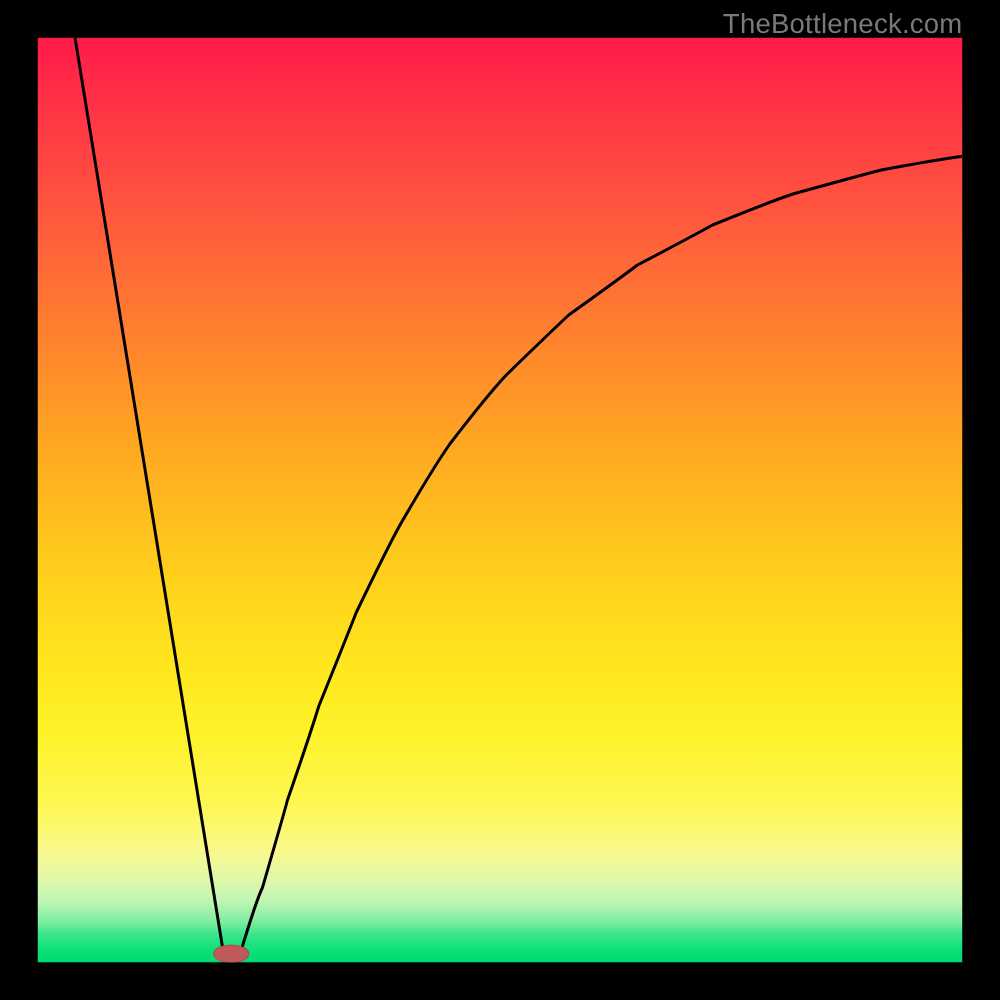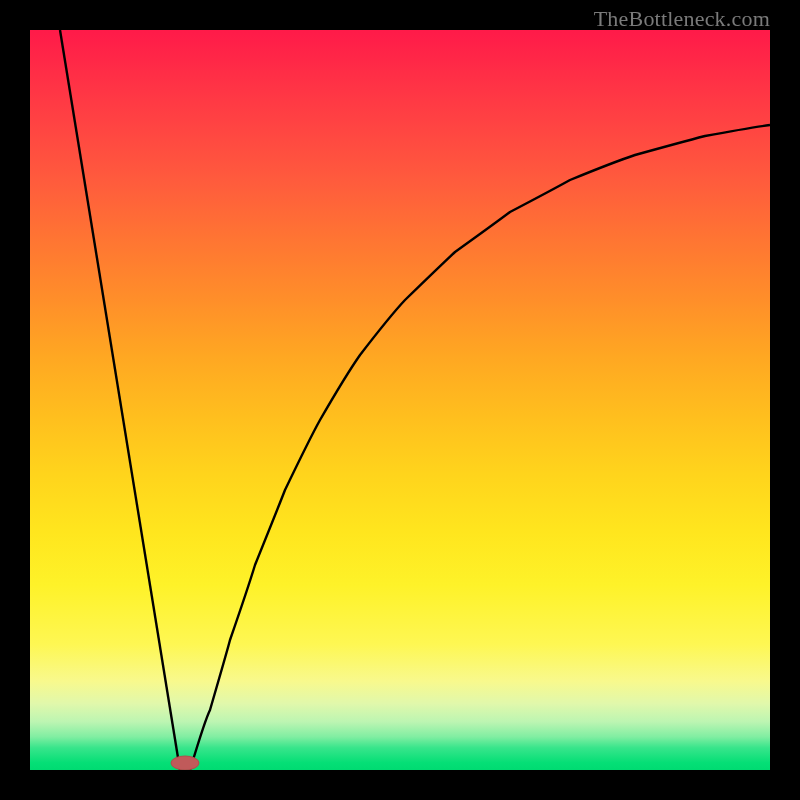--- a/index.html
+++ b/index.html
@@ -9,21 +9,20 @@
     height: 800px;
     background: #000;
     overflow: hidden;
     font-family: Arial, Helvetica, sans-serif;
   }
   .outer {
     position: relative;
     width: 800px;
     height: 800px;
     background: #000;
-    font-family: Liberation Serif, serif;
   }
   .plot {
     position: absolute;
     left: 30px;
     top: 30px;
     width: 740px;
     height: 740px;
     overflow: hidden;
   }
   .gradient {

